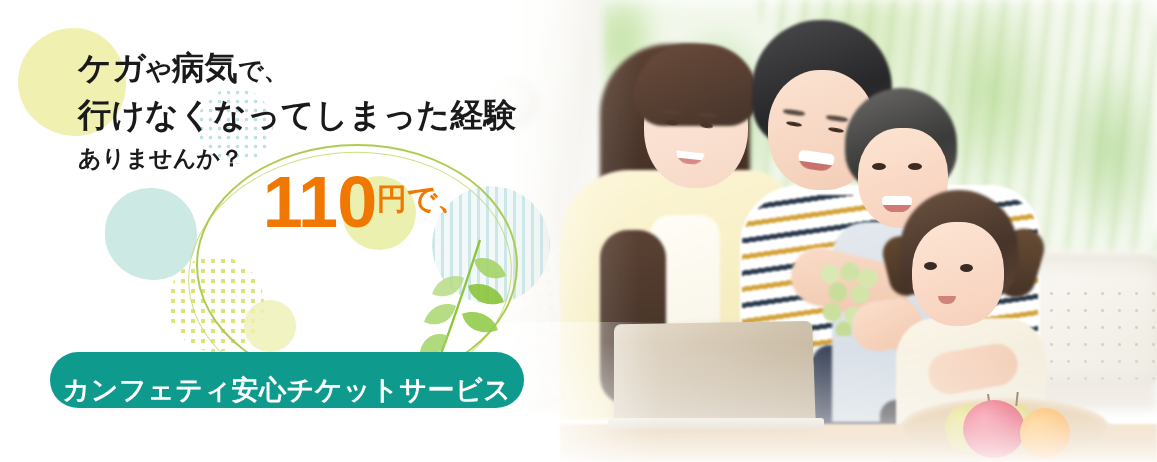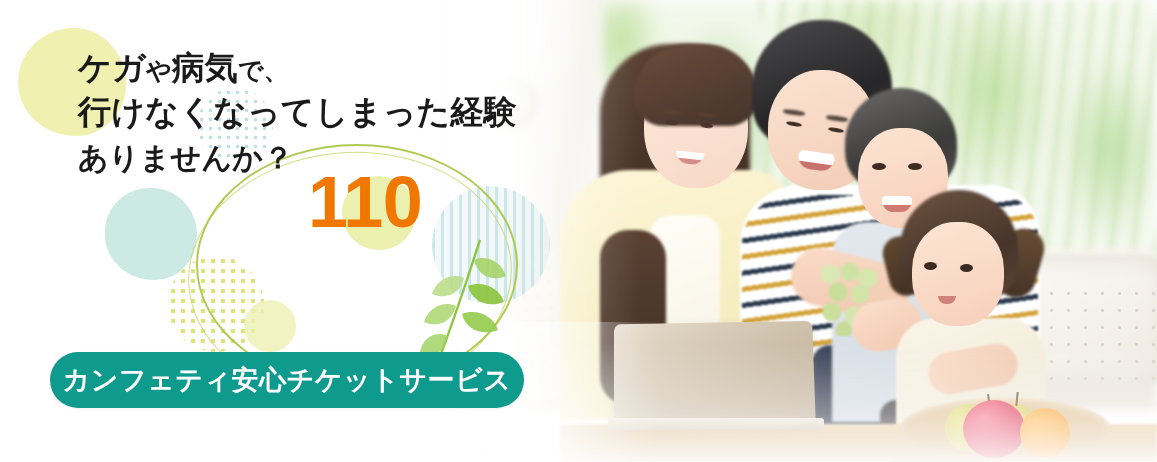--- a/index.html
+++ b/index.html
@@ -343,22 +343,22 @@
   
   .headline{
     position:absolute;left:78px;top:46px;width:520px;
     color:#1a1a1a;
     font-weight:700;
     letter-spacing:.01em;
   }
   .hl-line{white-space:nowrap;}
   .hl1{font-size:33px;line-height:44px;}
   .hl1 .small{font-size:25px;}
-  .hl2{font-size:33px;line-height:46px;font-family:Liberation Mono, monospace;}
-  .hl3{font-size:30px;line-height:40px;font-weight:700;}
+  .hl2{font-size:33px;line-height:46px;}
+  .hl3{font-size:23px;line-height:40px;font-weight:700;}
 
   .price-wrap{
     position:absolute;left:230px;top:166px;width:270px;text-align:center;
     color:#ef7d00;
   }
   .price-top{
     font-size:22px;font-weight:700;line-height:26px;letter-spacing:.02em;
   }
   .price-mid{
     display:flex;align-items:center;justify-content:center;gap:0px;line-height:1;
@@ -369,21 +369,21 @@
   .price-unit{
     font-size:30px;font-weight:700;color:#f07800;padding-bottom:6px;
   }
   .price-bottom{
     font-size:20px;font-weight:700;line-height:28px;margin-top:2px;letter-spacing:.01em;
   }
 
   .service-pill{
     position:absolute;left:50px;top:352px;width:474px;height:56px;
     background:#0f9a8e;border-radius:28px;
-    display:flex;align-items:center;justify-content:center;
+    display:flex;align-items:flex-end;justify-content:center;
     box-shadow:0 1px 3px rgba(0,0,0,.06);
   }
   .service-pill span{
     color:#ffffff;font-size:27px;font-weight:700;letter-spacing:.02em;
   }
 </style>
 </head>
 <body>
 
 <div id="banner">
@@ -484,20 +484,21 @@
 
   <div class="headline">
     <div class="hl-line hl1"><span>ケガ</span><span class="small">や</span><span>病気</span><span class="small">で、</span></div>
     <div class="hl-line hl2">行けなくなってしまった経験</div>
     <div class="hl-line hl3">ありませんか？</div>
   </div>
 
   <div class="price-wrap">
     <div class="price-mid">
       <span class="price-num">110</span>
+      <span class="price-unit">円で、</span>
     </div>
   </div>
 
   <div class="service-pill">
     <span>カンフェティ安心チケットサービス</span>
   </div>
 
 </div>
 
 </body></html>

